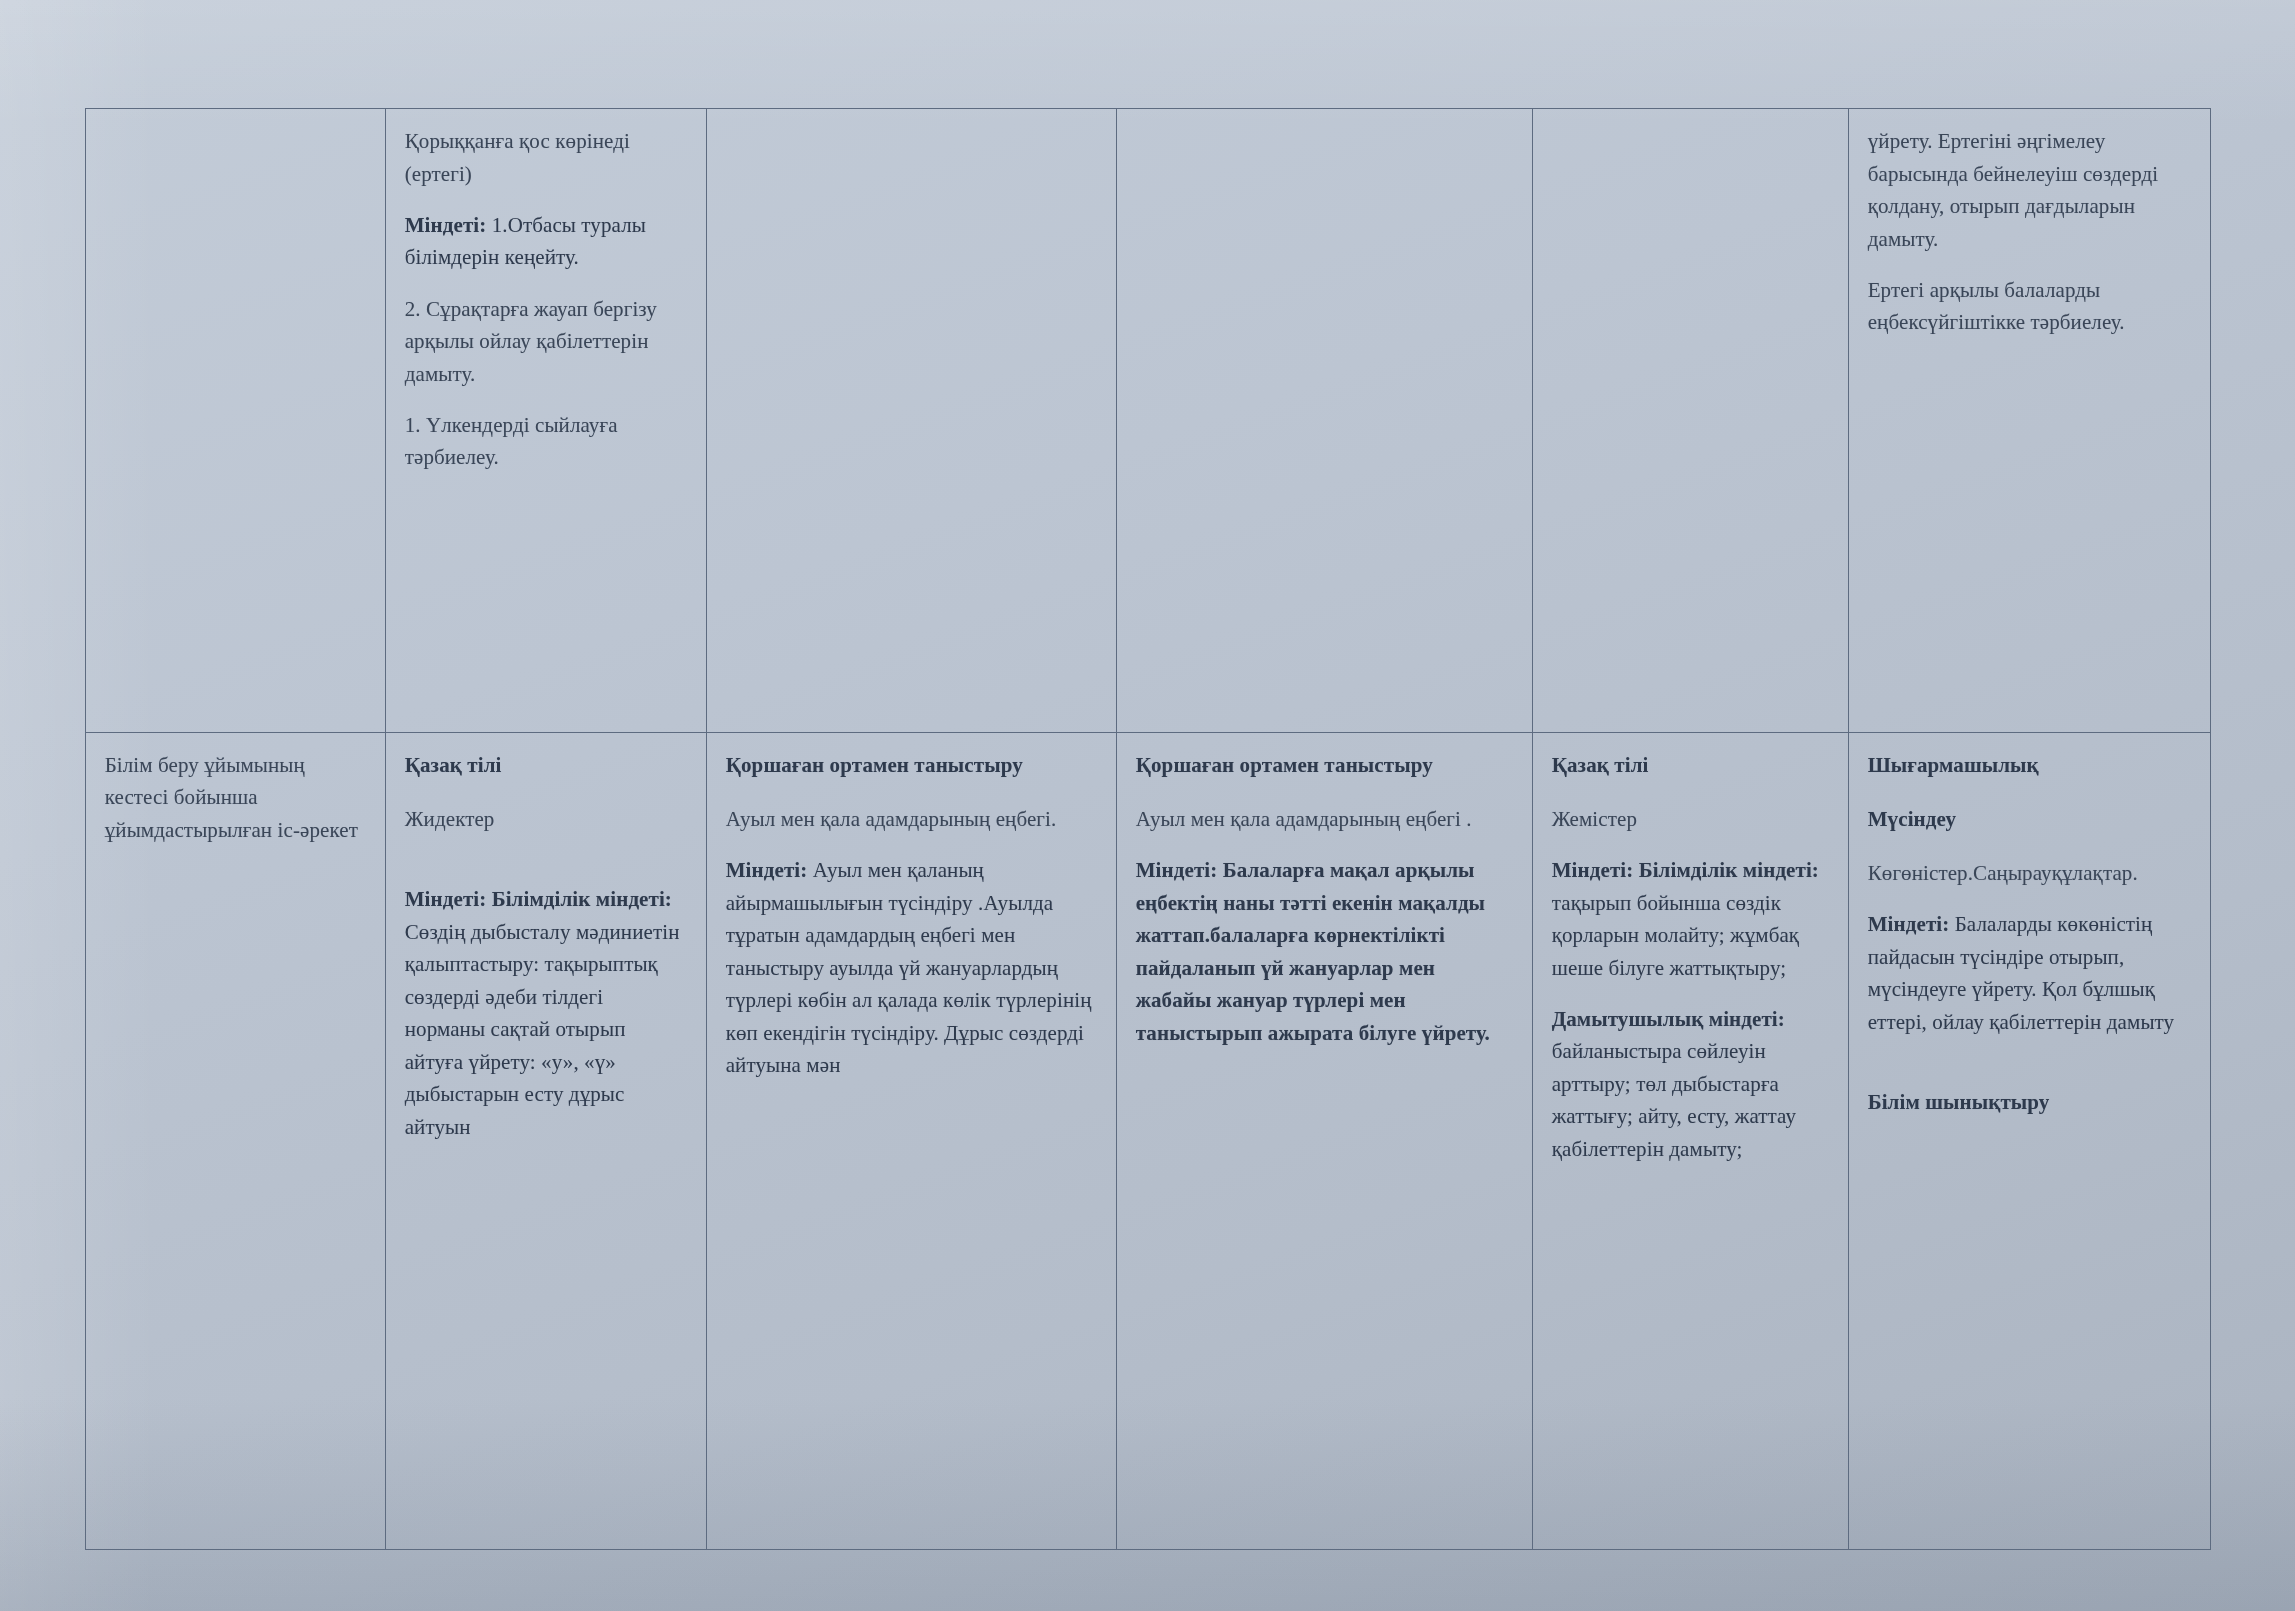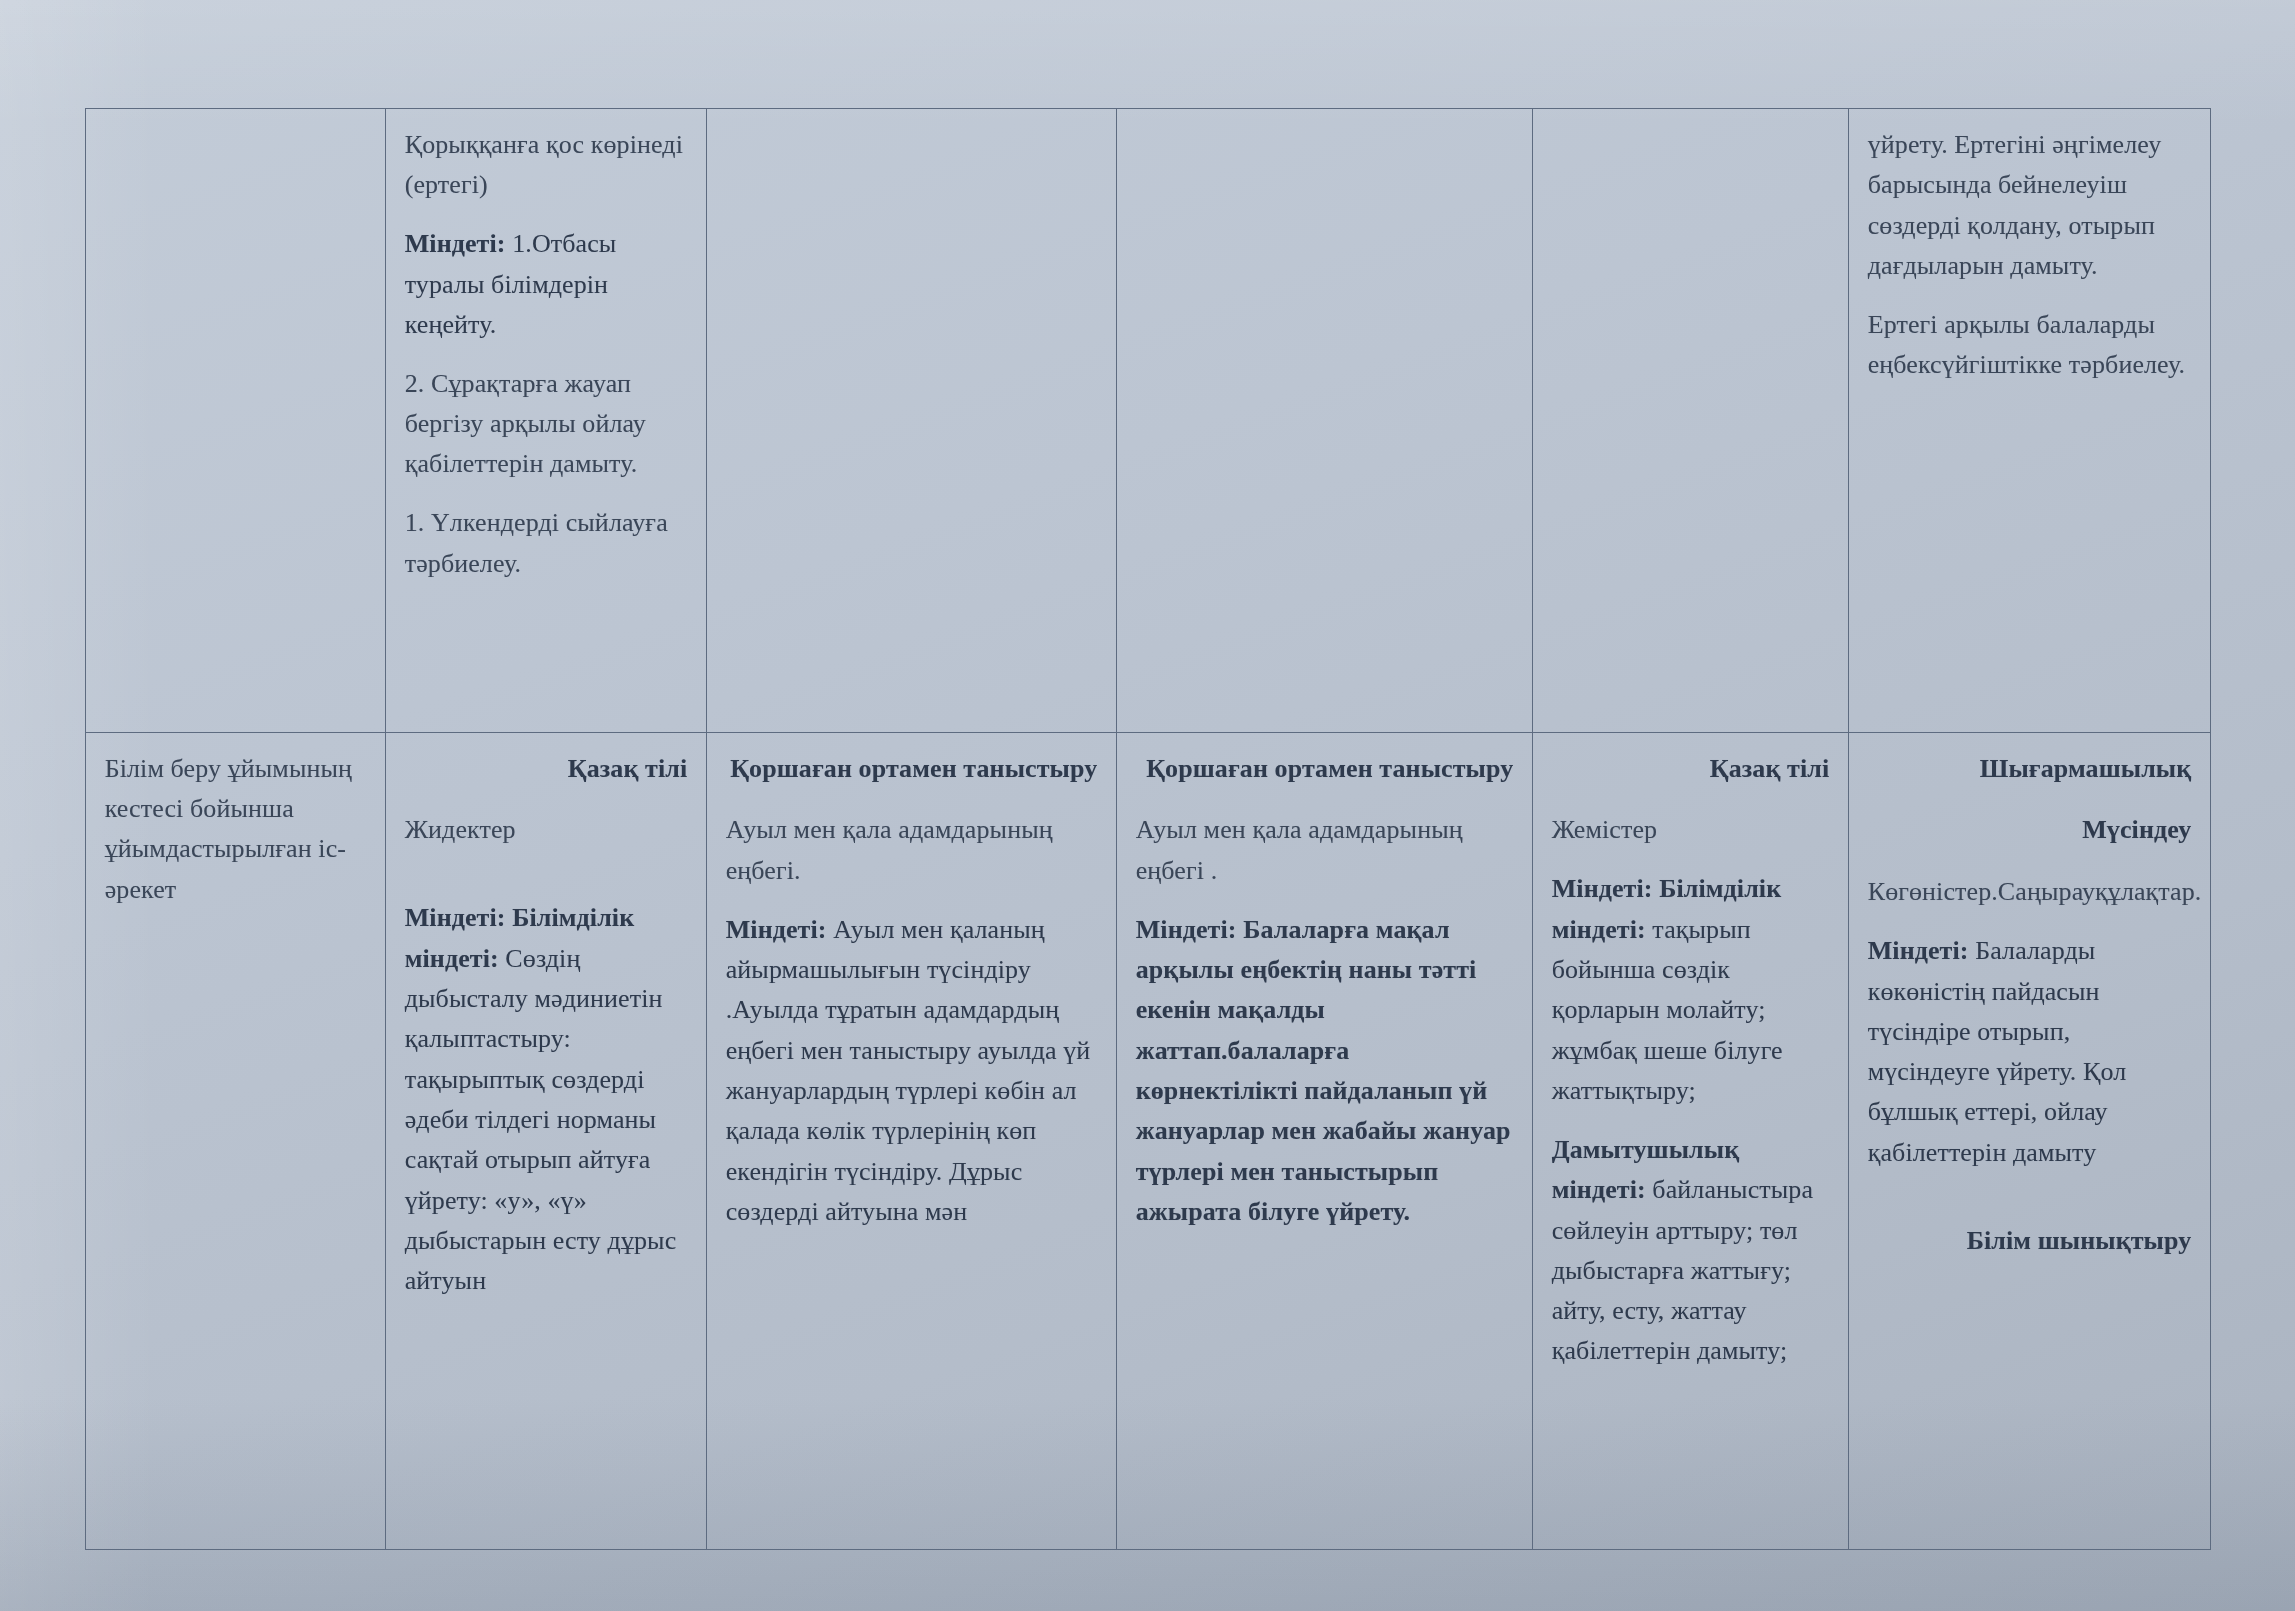--- a/index.html
+++ b/index.html
@@ -45,39 +45,39 @@
     top: 108px;
     width: 2125px;
     border-collapse: collapse;
     table-layout: fixed;
   }
   .table td {
     border: 1.4px solid #5d6b80;
     vertical-align: top;
     padding: 16px 18.7px 18.7px 18.7px;
     color: #2e3a4d;
-    font-size: 26px;
+    font-size: 21px;
     line-height: 1.55;
     letter-spacing: 0.1px;
   }
   
   col.c1 { width: 300px; }
   col.c2 { width: 321px; }
   col.c3 { width: 410px; }
   col.c4 { width: 416px; }
   col.c5 { width: 316px; }
   col.c6 { width: 362px; }
 
   .row1 td { height: 588px; }
   .row2 td { height: 782px; }
 
   p { margin: 0 0 18.7px 0; }
   p:last-child { margin-bottom: 0; }
   .b { font-weight: bold; }
-  .hdr { font-weight: bold; margin-bottom: 21.5px; text-align: right; }
+  .hdr { font-weight: bold; margin-bottom: 21.5px; }
   .light { color: #3a4658; }
   .spacer { height: 29px; }
 
   
   .table td * {
     text-shadow: 0 0 0.7px rgba(46,58,77,0.18);
   }
 </style>
 </head>
 <body>

